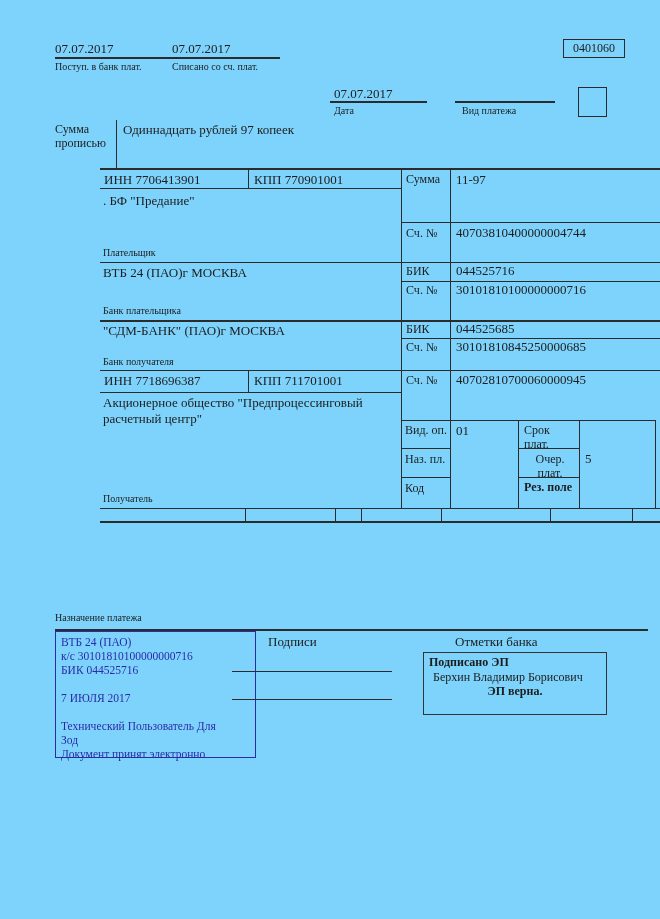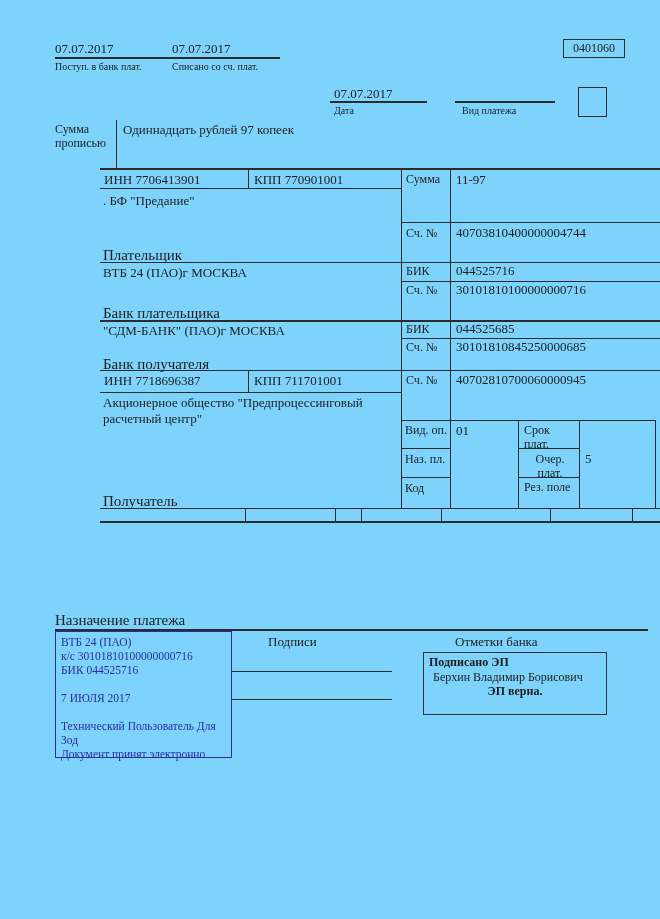--- a/index.html
+++ b/index.html
@@ -1,31 +1,31 @@
 <!DOCTYPE html>
 <html><head>
 <meta charset="utf-8">
 <style>
   html,body{margin:0;padding:0;background:#e8e8e8;}
   #page{position:relative;width:660px;height:919px;background:#7dd3fc;overflow:hidden;
         font-family:"Liberation Serif","DejaVu Serif",serif;color:#1c1c1c;}
   .t{position:absolute;font-size:13px;white-space:nowrap;line-height:1.1;}
-  .sm{font-size:15px;}
+  .sm{font-size:10px;}
   .tiny{font-size:10px;}
   .lbl{font-size:12px;}
   .wrap{white-space:normal;}
   .b{font-weight:bold;}
   .i{font-style:italic;}
   .hl{position:absolute;height:1px;background:#2b2b2b;}
   .vl{position:absolute;width:1px;background:#2b2b2b;}
   .th{height:2px;}
   .box{position:absolute;border:1.5px solid #2b2b2b;box-sizing:border-box;}
   .title{font-family:"Liberation Sans","DejaVu Sans",sans-serif;font-weight:bold;font-size:13.5px;letter-spacing:.2px;}
   .blue{color:#2b2ba6;}
-  #bank-stamp{position:absolute;left:55px;top:631px;width:177px;height:127px;border:1.5px solid #2b2ba6;
+  #bank-stamp{position:absolute;left:55px;top:631px;width:201px;height:127px;border:1.5px solid #2b2ba6;
         box-sizing:border-box;padding:3px 5px;font-size:11.5px;line-height:14px;}
   #sig-stamp{position:absolute;left:423px;top:652px;width:184px;height:63px;border:1.3px solid #333;
         box-sizing:border-box;padding:2px 5px;font-size:12px;line-height:14.5px;}
 </style>
 </head>
 <body>
 
 <div id="page">
 
   <div class="t" style="left:55px;top:42px;">07.07.2017</div>
@@ -115,21 +115,21 @@
     <div class="t wrap" style="left:3px;top:227px;width:295px;line-height:16px;">Акционерное общество "Предпроцессинговый расчетный центр"</div>
     <div class="t sm" style="left:3px;top:325px;">Получатель</div>
 
     <div class="t lbl" style="left:305px;top:256px;">Вид. оп.</div>
     <div class="t" style="left:356px;top:256px;">01</div>
     <div class="t lbl wrap" style="left:424px;top:255px;width:52px;line-height:14px;">Срок плат.</div>
     <div class="t lbl" style="left:305px;top:285px;">Наз. пл.</div>
     <div class="t lbl wrap" style="left:424px;top:284px;width:52px;line-height:14px;text-align:center;">Очер. плат.</div>
     <div class="t" style="left:485px;top:284px;">5</div>
     <div class="t lbl" style="left:305px;top:314px;">Код</div>
-    <div class="t lbl" style="left:424px;top:313px;">Рез. поле</div>
+    <div class="t lbl" style="left:424px;top:313px;font-weight:bold;">Рез. поле</div>
   </div>
 
   <div class="t sm" style="left:55px;top:612px;">Назначение платежа</div>
   <div class="hl" style="left:55px;top:629px;width:593px;height:1.5px;"></div>
 
   <div class="t" style="left:268px;top:635px;">Подписи</div>
   <div class="t" style="left:455px;top:635px;">Отметки банка</div>
 
   <div id="bank-stamp" class="blue" style="color: rgb(43, 43, 166); border-color: rgb(43, 43, 166);">
     <div>ВТБ 24 (ПАО)</div>

